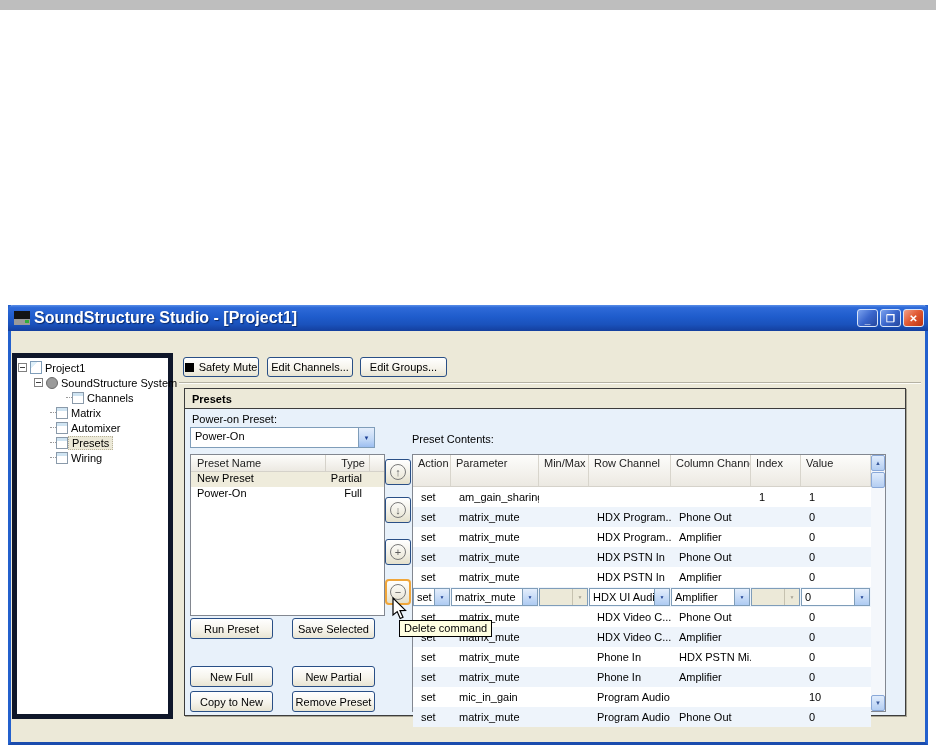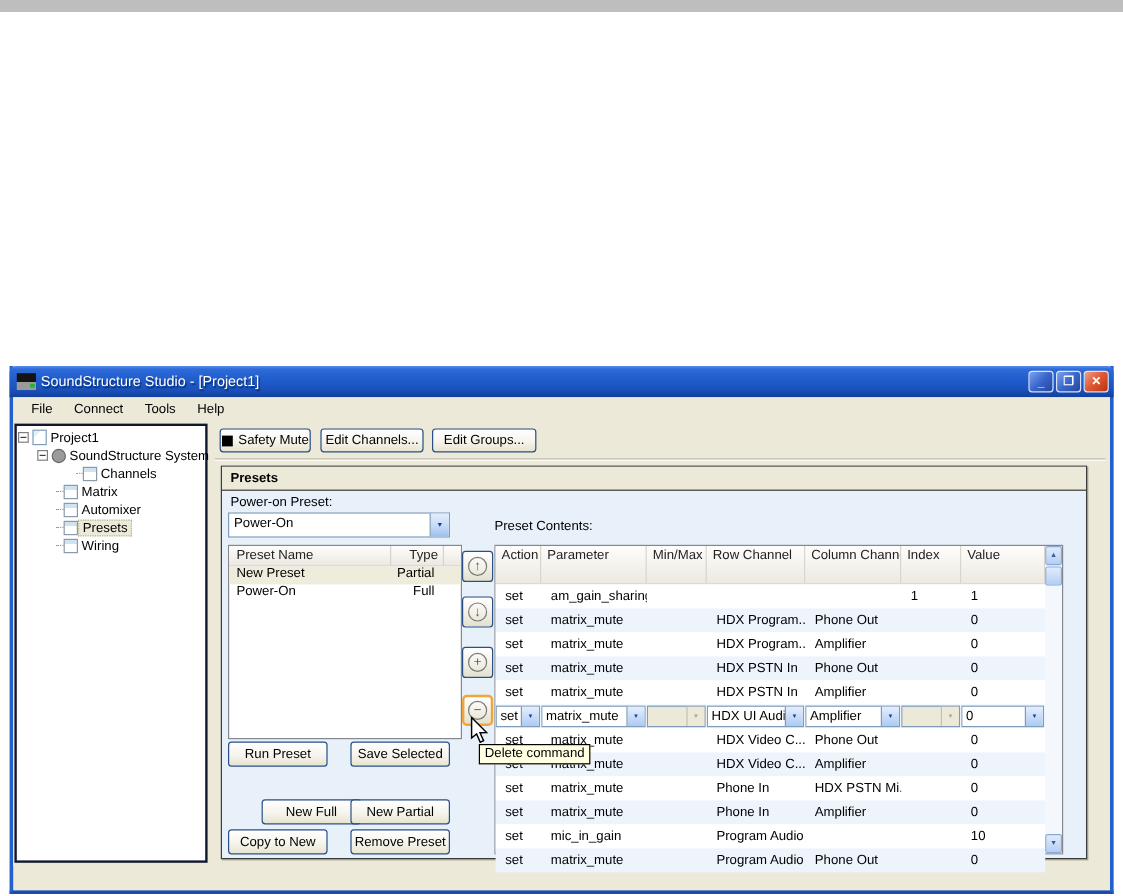--- a/index.html
+++ b/index.html
@@ -13,36 +13,36 @@
   
   #win { left:8px; top:305px; width:920px; height:440px;
          border-left:3px solid #2360cd; border-right:3px solid #2360cd; border-bottom:3px solid #1a4cae;
          background:#ece9d8; }
   #titlebar { left:-3px; top:0; width:920px; height:26px;
     background:linear-gradient(180deg,#5a8ee8 0%,#2e6ad8 10%,#1f5ccc 45%,#1a52bc 75%,#143f9e 100%);
     display:flex; align-items:center; padding:0 4px; border-radius:5px 5px 0 0; }
   #app-icon { width:16px; height:14px; margin:0 4px 0 2px; position:relative;
     background:linear-gradient(180deg,#141414 0 55%, #9a9a9a 55% 100%); }
   #app-icon::after { content:""; position:absolute; right:1px; bottom:2px; width:4px; height:3px; background:#2fae3a; }
-  #title-text { color:#fff; font-weight:normal; font-size:12px; text-shadow:1px 1px 1px #0a2a6a; flex:1; }
+  #title-text { color:#fff; font-weight:bold; font-size:16px; text-shadow:1px 1px 1px #0a2a6a; flex:1; }
   .winbtn { width:21px; height:18px; border:1px solid #d8e4f8; border-radius:3px; margin-left:2px;
     display:flex; align-items:center; justify-content:center; color:#fff; font-weight:bold; font-size:10px; }
   .winbtn.blue { background:linear-gradient(135deg,#7ba2ee 0%,#3a66cc 50%,#25479e 100%); }
   .winbtn.red  { background:linear-gradient(135deg,#f0a088 0%,#e25b35 45%,#bb3210 100%); }
   #min-glyph { align-self:flex-end; margin-bottom:1px; }
 
   #menubar { left:0; top:26px; width:914px; height:20px; background:#ece9d8;
     display:flex; align-items:center; padding-left:6px; }
   .menu-item { padding:2px 9px; }
 
   
   #client { left:0; top:46px; width:914px; height:371px; background:#ece9d8; }
 
   
-  #tree { left:1px; top:2px; width:161px; height:366px; background:#fff; border:2px solid #0f172a; padding-top:2px; }
+  #tree { left:1px; top:2px; width:161px; height:366px; background:#fff; border:5px solid #0f172a; padding-top:2px; }
   .tree-row { height:15px; display:flex; align-items:center; white-space:nowrap; }
   .expander { width:9px; height:9px; border:1px solid #808080; background:#fff; position:relative; flex:none; }
   .expander::after { content:""; position:absolute; left:1px; right:1px; top:3px; height:1px; background:#404040; }
   .doc-icon { width:12px; height:13px; background:#fff; border:1px solid #7f9db9; flex:none; position:relative;
     background:linear-gradient(135deg,#dff0fa 0 30%, #ffffff 30%); }
   .circle-icon { width:12px; height:12px; border-radius:50%; background:#9a9a9a; border:1px solid #6a6a6a; flex:none; }
   .page-icon { width:12px; height:12px; border:1px solid #8a9aaa; flex:none;
     background:linear-gradient(180deg,#cfe4f2 0 3px,#fff 3px),
                repeating-linear-gradient(180deg,#fff 0 2px,#b8c8d8 2px 3px); }
   .tree-label { padding:0 3px; }
@@ -95,21 +95,21 @@
     display:flex; align-items:center; justify-content:center; }
   .glyph-circle { width:16px; height:16px; border:1px solid #7a7a7a; border-radius:50%;
     display:flex; align-items:center; justify-content:center; color:#5c5c5c; font-size:11px; line-height:1; }
   #btn-move-up { top:50px; } #btn-move-down { top:88px; }
   #btn-add-cmd { top:130px; } #btn-del-cmd { top:170px; }
   #btn-del-cmd .inner { border:2px solid #f0a63a; border-radius:4px; }
 
   
   .act-btn { position:absolute; width:83px; height:21px; }
   #btn-run { left:5px; top:209px; } #btn-save { left:107px; top:209px; }
-  #btn-newfull { left:5px; top:257px;margin-left:28px; } #btn-newpartial { left:107px; top:257px; }
+  #btn-newfull { left:5px; top:257px; } #btn-newpartial { left:107px; top:257px; }
   #btn-copy { left:5px; top:282px; } #btn-remove { left:107px; top:282px; }
 
   
   #cmd-table { left:227px; top:45px; width:474px; height:258px; background:#fff; border:1px solid #828790; }
   #t-header { height:32px; display:flex; background:linear-gradient(180deg,#fdfdfb,#ece9e2);
     border-bottom:1px solid #d5d2ca; color:#222; position:relative; }
   .th { padding:2px 0 0 5px; border-right:1px solid #d8d5cc; height:100%; overflow:hidden; white-space:nowrap; flex:none; }
   #t-body { position:relative; width:458px; }
   .tr { height:20px; display:flex; background:#fff; }
   .tr.alt { background:#eef4fb; }
@@ -152,26 +152,20 @@
           <span id="min-glyph">_</span>
         </div>
       <div class="winbtn blue">
           <span>❒</span>
         </div>
       <div class="winbtn red">
           <span>✕</span>
         </div>
     </div>
 
-    <div id="menubar" class="abs">
-      <span class="menu-item">File</span>
-      <span class="menu-item">Connect</span>
-      <span class="menu-item">Tools</span>
-      <span class="menu-item">Help</span>
-    </div>
 
     <div id="client" class="abs">
 
       <div id="tree" class="abs">
           <div class="tree-row" style="padding-left: 1px;">
             <span class="expander"></span>
             <span style="width: 3px; flex: 0 0 auto;"></span>
             <span class="doc-icon"></span>
             <span class="tree-label">Project1</span>
           </div>

